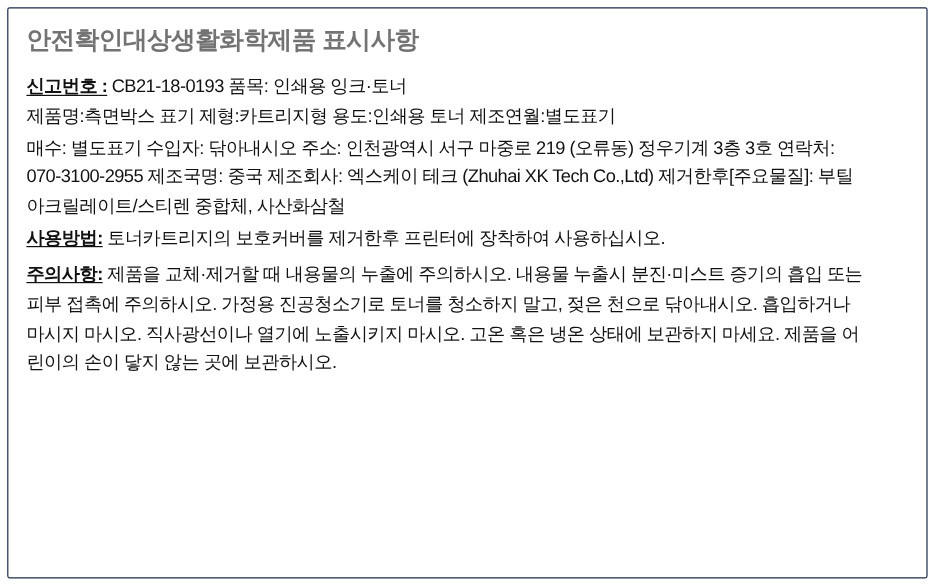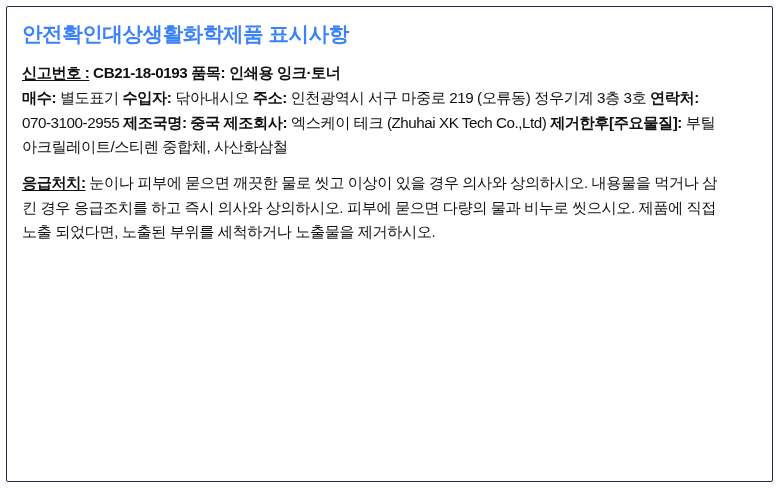--- a/index.html
+++ b/index.html
@@ -38,36 +38,36 @@
     right: 22px;
     width: 735px;
     box-sizing: border-box;
   }
   .doc-title {
     font-size: 20.5px;
     font-weight: bold;
     letter-spacing: -0.4px;
     margin: 0 0 14px 0;
     line-height: 1.2;
-    color: #3b82f6;
+    color: #737373;
   }
   .body-text {
     font-size: 15.2px;
     line-height: 1.62;
     letter-spacing: -0.45px;
     color: #111111;
     width: 700px;
   }
   .line {
     white-space: normal;
   }
   .para {
     margin-bottom: 1px;
   }
-  .b { font-weight: bold; }
+  .b { font-weight: normal; }
   .bu { font-weight: bold; text-decoration: underline; text-underline-offset: 2px; text-align: right; }
   .spacer-sm { height: 5px; }
   
   .cert-mark {
     position: absolute;
     right: 18px;
     top: 16px;
     width: 104px;
     height: 66px;
   }
@@ -85,44 +85,54 @@
 
     <div class="body-text">
 
       <div class="para line">
         <span class="bu">신고번호 :</span>
         <span class="b">CB21-18-0193</span>
         <span class="b">품목:</span>
         <span class="b">인쇄용 잉크·토너</span>
       </div>
 
+      <div class="para line">
+        <span class="b">제품명:</span><span>측면박스 표기</span>
+        <span class="b">제형:</span><span>카트리지형</span>
+        <span class="b">용도:</span><span>인쇄용 토너</span>
+        <span class="b">제조연월:</span><span>별도표기</span>
+      </div>
 
       <div class="para line">
         <span class="b">매수:</span>
         <span>별도표기</span>
         <span class="b">수입자:</span>
         <span>닦아내시오</span>
         <span class="b">주소:</span>
         <span>인천광역시 서구 마중로 219 (오류동) 정우기계 3층 3호</span>
         <span class="b">연락처:</span>
         <span>070-3100-2955</span>
         <span class="b">제조국명:</span>
         <span class="b">중국</span>
         <span class="b">제조회사:</span>
         <span>엑스케이 테크 (Zhuhai XK Tech Co.,Ltd)</span>
         <span class="b">제거한후[주요물질]:</span>
         <span>부틸아크릴레이트/스티렌 중합체, 사산화삼철</span>
       </div>
 
-
-      <div class="spacer-sm"></div>
-
+      <div class="para line">
+        <span class="bu">사용방법:</span>
+        <span>토너카트리지의 보호커버를 제거한후 프린터에 장착하여 사용하십시오.</span>
+      </div>
 
       <div class="spacer-sm"></div>
 
       <div class="para line">
-        <span class="bu">응급처치:</span>
-        <span>눈이나 피부에 묻으면 깨끗한 물로 씻고 이상이 있을 경우 의사와 상의하시오. 내용물을 먹거나 삼킨 경우 응급조치를 하고 즉시 의사와 상의하시오. 피부에 묻으면 다량의 물과 비누로 씻으시오. 제품에 직접 노출 되었다면, 노출된 부위를 세척하거나 노출물을 제거하시오.</span>
+        <span class="bu">주의사항:</span>
+        <span>제품을 교체·제거할 때 내용물의 누출에 주의하시오. 내용물 누출시 분진·미스트 증기의 흡입 또는 피부 접촉에 주의하시오. 가정용 진공청소기로 토너를 청소하지 말고, 젖은 천으로 닦아내시오. 흡입하거나 마시지 마시오. 직사광선이나 열기에 노출시키지 마시오. 고온 혹은 냉온 상태에 보관하지 마세요. 제품을 어린이의 손이 닿지 않는 곳에 보관하시오.</span>
       </div>
+
+      <div class="spacer-sm"></div>
+
 
     </div>
   </div>
 </div>
 
 </body></html>

